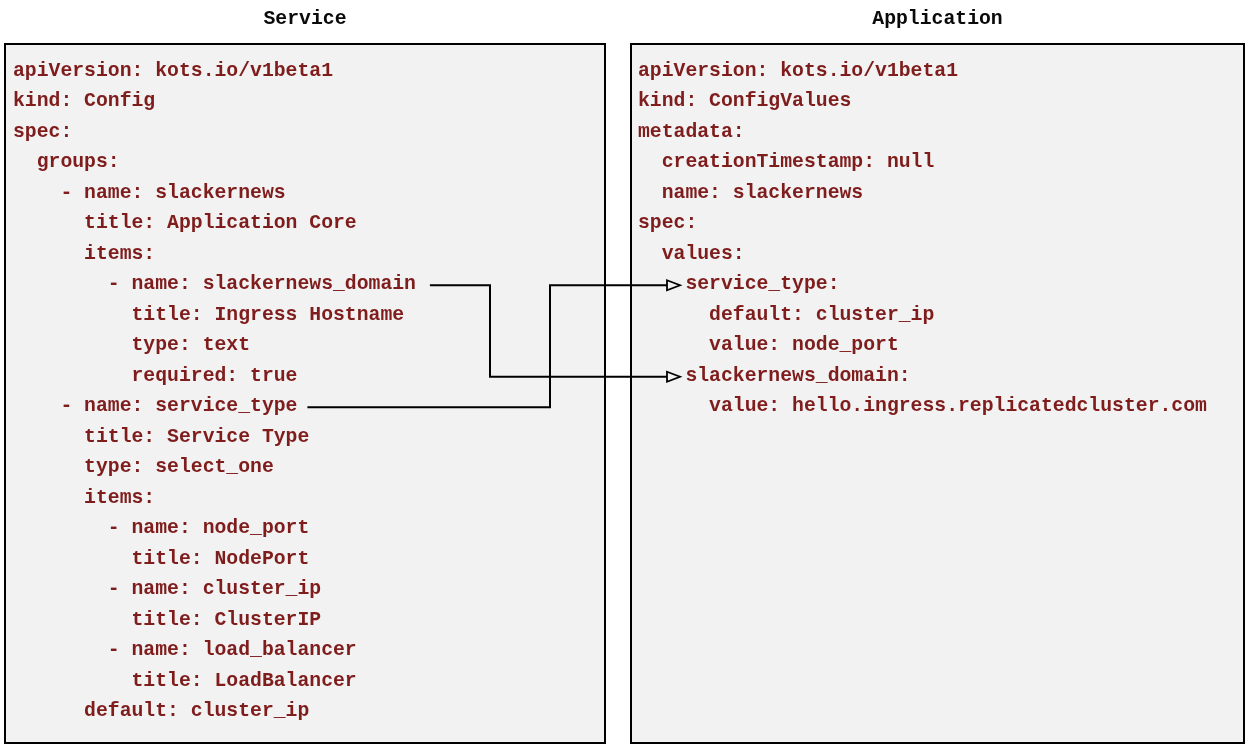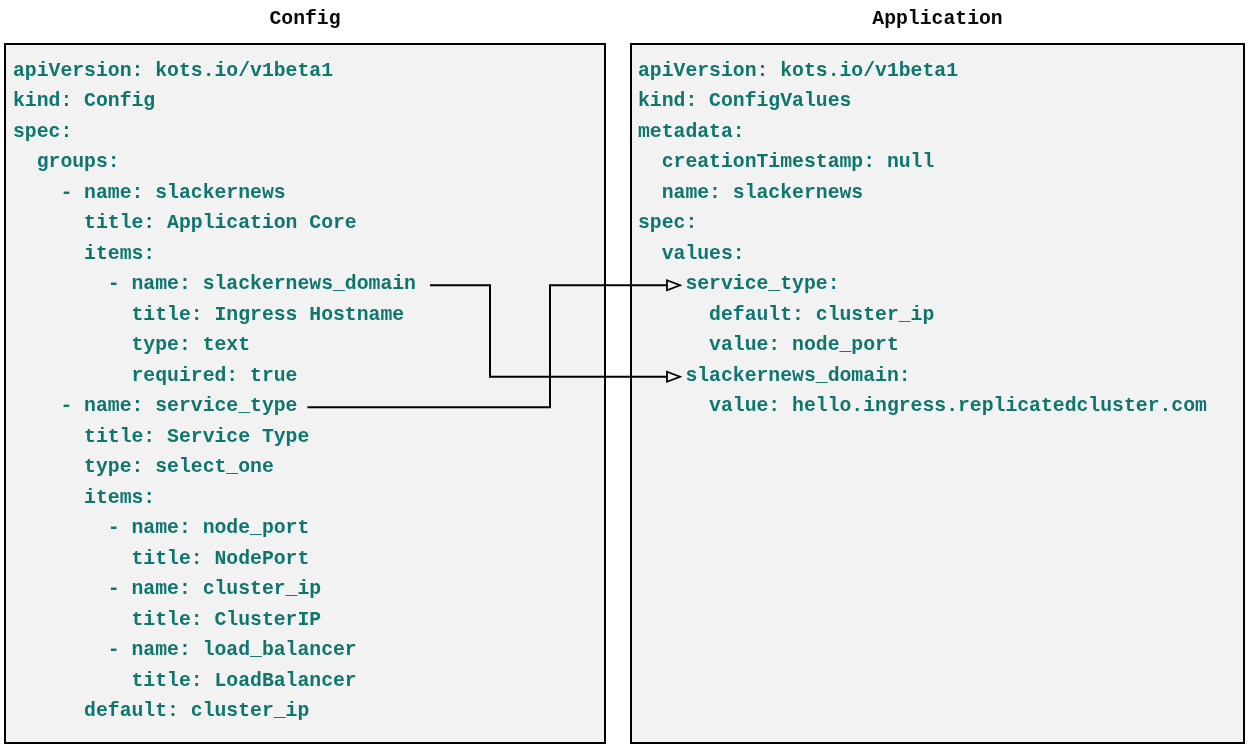--- a/index.html
+++ b/index.html
@@ -38,37 +38,37 @@
   }
   .panel.left  { left: 4px;   width: 602px; }
   .panel.right { left: 630px; width: 615px; }
   .panel pre {
     margin: 0;
     padding: 10.75px 0 0 7px;
     font-family: "Liberation Mono", "DejaVu Sans Mono", monospace;
     font-weight: bold;
     font-size: 19.75px;
     line-height: 30.5px;
-    color: #0f766e;
+    color: #7f1d1d;
     white-space: pre;
   }
   .panel.right pre { padding-left: 6px; }
   #connector-svg {
     position: absolute;
     left: 0;
     top: 0;
     pointer-events: none;
   }
 </style>
 </head>
 <body>
 
 <div class="canvas">
 
-  <div class="panel-title left">Config</div>
+  <div class="panel-title left">Service</div>
 
   <div class="panel-title right">Application</div>
 
   <div class="panel left">
     <pre>apiVersion: kots.io/v1beta1
 kind: Config
 spec:
   groups:
     - name: slackernews
       title: Application Core

